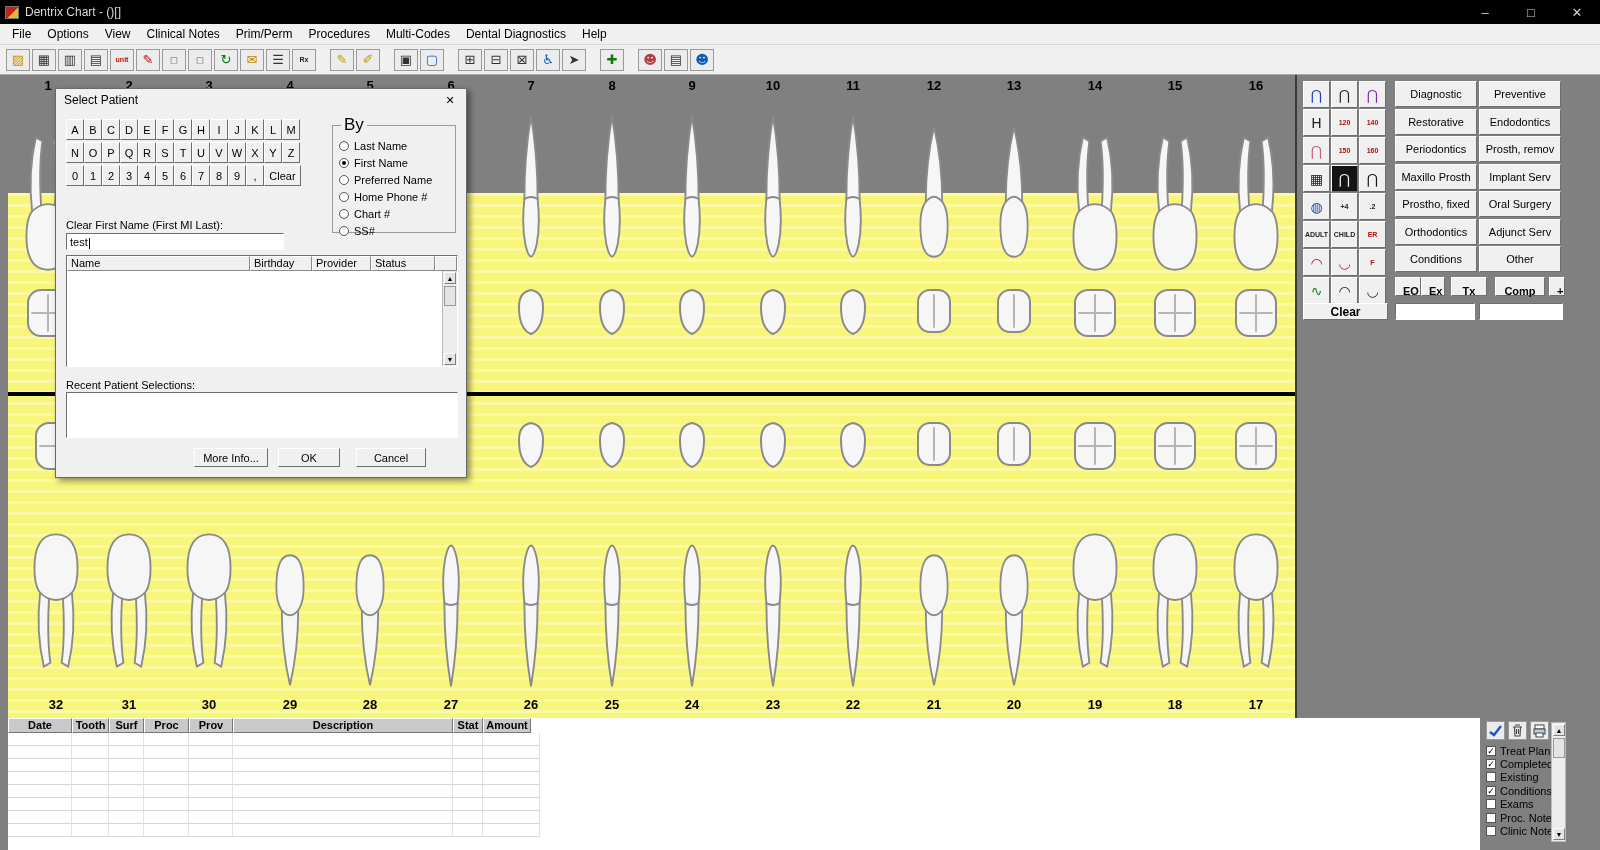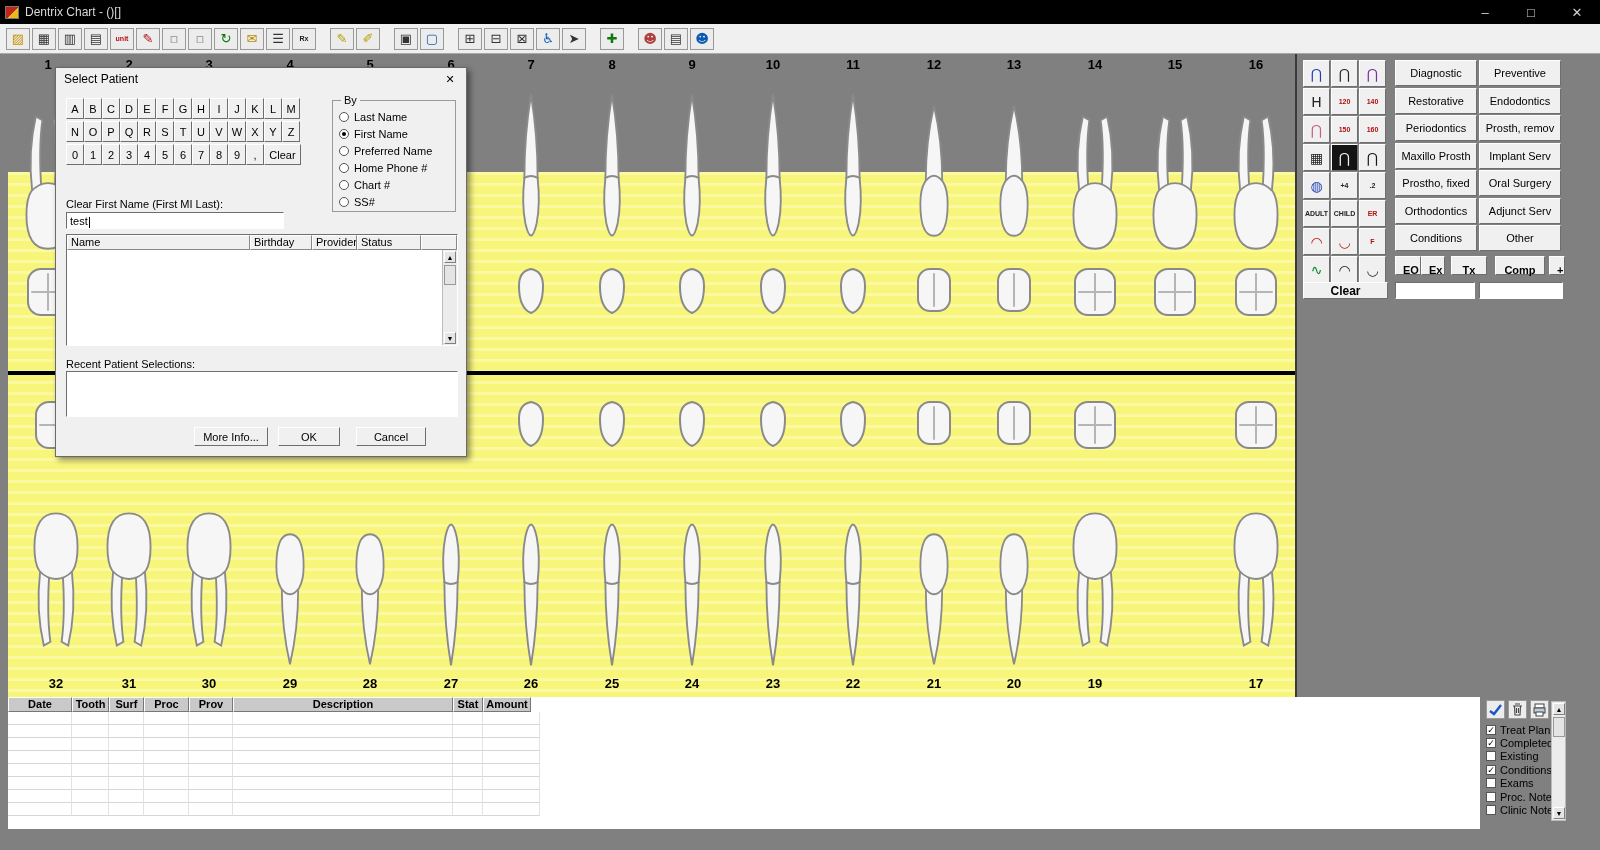--- a/index.html
+++ b/index.html
@@ -70,21 +70,21 @@
 
 
 .dialog{position:absolute;left:55px;top:13px;width:412px;height:390px;background:#f0f0f0;border:1px solid #6a6a6a;box-shadow:3px 3px 6px rgba(0,0,0,.45);font-size:11px;z-index:10}
 .dlg-title{height:22px;display:flex;align-items:center;padding-left:8px;font-size:12px}
 .dlg-close{position:absolute;right:8px;top:4px;width:16px;height:15px;text-align:center;line-height:15px;font-size:11px;cursor:default}
 #letters{position:absolute;left:10px;top:30px}
 .lrow{display:flex;height:23px}
 .lbtn{width:18px;height:21px;border:1px solid;border-color:#fff #6e6e6e #6e6e6e #fff;background:#f0f0f0;font-size:11px;padding:0;cursor:default}
 .lbtn.wide{width:37px}
 .bygroup{position:absolute;left:276px;top:26px;width:124px;height:118px;border:1px solid #9a9a9a;padding:2px 0 0 6px}
-.bygroup legend{font-size:11px;padding:0 3px;margin-left:2px}
+.bygroup legend{font-size:17px;padding:0 3px;margin-left:2px}
 .ropt{display:flex;align-items:center;gap:5px;height:17px}
 .rb{width:10px;height:10px;border-radius:50%;border:1px solid #555;background:#fff;position:relative;flex:0 0 auto}
 .rb.sel::after{content:"";position:absolute;left:2px;top:2px;width:4px;height:4px;border-radius:50%;background:#000}
 .inlabel{position:absolute;left:10px;top:130px}
 .dinput{position:absolute;left:10px;top:144px;width:218px;height:17px;background:#fff;border:1px solid;border-color:#6e6e6e #fff #fff #6e6e6e;padding:2px 3px;font-size:11px}
 .caret{display:inline-block;width:1px;height:11px;background:#000;vertical-align:middle;margin-left:1px}
 .results{position:absolute;left:10px;top:166px;width:392px;height:112px;border:1px solid;border-color:#6e6e6e #fff #fff #6e6e6e;background:#fff}
 .res-head{display:flex;height:15px}
 .rh{border:1px solid;border-color:#fff #888 #888 #fff;background:#f0f0f0;font-size:11px;padding-left:3px;overflow:hidden;white-space:nowrap}
 .res-body{position:absolute;left:0;top:15px;right:15px;bottom:0;background:#fff}
@@ -123,20 +123,31 @@
   <div class="titlebar">
     <span class="appicon"></span>
     <span>Dentrix Chart - ()[]</span>
     <div class="wincontrols">
       <span class="wc">–</span>
       <span class="wc">□</span>
       <span class="wc close">✕</span>
     </div>
   </div>
 
+  <div class="menubar" id="menubar">
+      <span class="mi">File</span>
+      <span class="mi">Options</span>
+      <span class="mi">View</span>
+      <span class="mi">Clinical Notes</span>
+      <span class="mi">Prim/Perm</span>
+      <span class="mi">Procedures</span>
+      <span class="mi">Multi-Codes</span>
+      <span class="mi">Dental Diagnostics</span>
+      <span class="mi">Help</span>
+    </div>
 
   <div class="toolbar" id="toolbar">
       <button class="tbtn">
         <span class="tg " style="color:#c79100">▨</span>
       </button>
       <button class="tbtn">
         <span class="tg " style="color:#333333">▦</span>
       </button>
       <button class="tbtn">
         <span class="tg " style="color:#333333">▥</span>
@@ -540,20 +551,32 @@
     <div class="tocc l molar"><svg width="46" height="52" viewBox="0 0 46 52">
                 <rect class="tp" x="3" y="3" width="40" height="46" rx="13"></rect>
                 <path class="tgv" d="M23 8 L23 44 M7 26 L39 26"></path>
               </svg></div>
     <div class="tfull l molar"><svg width="54" height="150" viewBox="0 0 54 160">
     <path class="tp" d="M14 8 C8 34 7 60 10 86 L20 87 C18 58 18 34 21 12 Z"></path>
     <path class="tp" d="M40 8 C46 34 47 60 44 86 L34 87 C36 58 36 34 33 12 Z"></path>
     <path class="tp" d="M9 88 Q4 96 4 113 Q4 149 27 149 Q50 149 50 113 Q50 96 45 88 Q37 79 27 79 Q17 79 9 88 Z"></path>
               </svg></div>
     <div class="tnum tnb">19</div>
+          </div>
+          <div class="tcol" style="left:1127px">
+    <div class="tocc l molar"><svg width="46" height="52" viewBox="0 0 46 52">
+                <rect class="tp" x="3" y="3" width="40" height="46" rx="13"></rect>
+                <path class="tgv" d="M23 8 L23 44 M7 26 L39 26"></path>
+              </svg></div>
+    <div class="tfull l molar"><svg width="54" height="150" viewBox="0 0 54 160">
+    <path class="tp" d="M14 8 C8 34 7 60 10 86 L20 87 C18 58 18 34 21 12 Z"></path>
+    <path class="tp" d="M40 8 C46 34 47 60 44 86 L34 87 C36 58 36 34 33 12 Z"></path>
+    <path class="tp" d="M9 88 Q4 96 4 113 Q4 149 27 149 Q50 149 50 113 Q50 96 45 88 Q37 79 27 79 Q17 79 9 88 Z"></path>
+              </svg></div>
+    <div class="tnum tnb">18</div>
           </div>
           <div class="tcol" style="left:1208px">
     <div class="tocc l molar"><svg width="46" height="52" viewBox="0 0 46 52">
                 <rect class="tp" x="3" y="3" width="40" height="46" rx="13"></rect>
                 <path class="tgv" d="M23 8 L23 44 M7 26 L39 26"></path>
               </svg></div>
     <div class="tfull l molar"><svg width="54" height="150" viewBox="0 0 54 160">
     <path class="tp" d="M14 8 C8 34 7 60 10 86 L20 87 C18 58 18 34 21 12 Z"></path>
     <path class="tp" d="M40 8 C46 34 47 60 44 86 L34 87 C36 58 36 34 33 12 Z"></path>
     <path class="tp" d="M9 88 Q4 96 4 113 Q4 149 27 149 Q50 149 50 113 Q50 96 45 88 Q37 79 27 79 Q17 79 9 88 Z"></path>
@@ -746,21 +769,21 @@
      <span>SS#</span>
             </div>
           </div>
       </fieldset>
       <div class="inlabel">Clear First Name (First MI Last):</div>
       <div class="dinput"><span>test</span><span class="caret"></span></div>
       <div class="results">
         <div id="res-head" class="res-head">
             <span class="rh" style="width:183px">Name</span>
             <span class="rh" style="width:62px">Birthday</span>
-            <span class="rh" style="width:45px">Provider</span>
+            <span class="rh" style="width:59px">Provider</span>
             <span class="rh" style="width:64px">Status</span>
             <span class="rh" style="flex:1"></span>
           </div>
         <div class="res-body"></div>
         <div class="vscroll">
           <span class="sarrow toparrow">▲</span>
           <span class="sthumb"></span>
           <span class="sarrow bottomarrow">▼</span>
         </div>
       </div>

